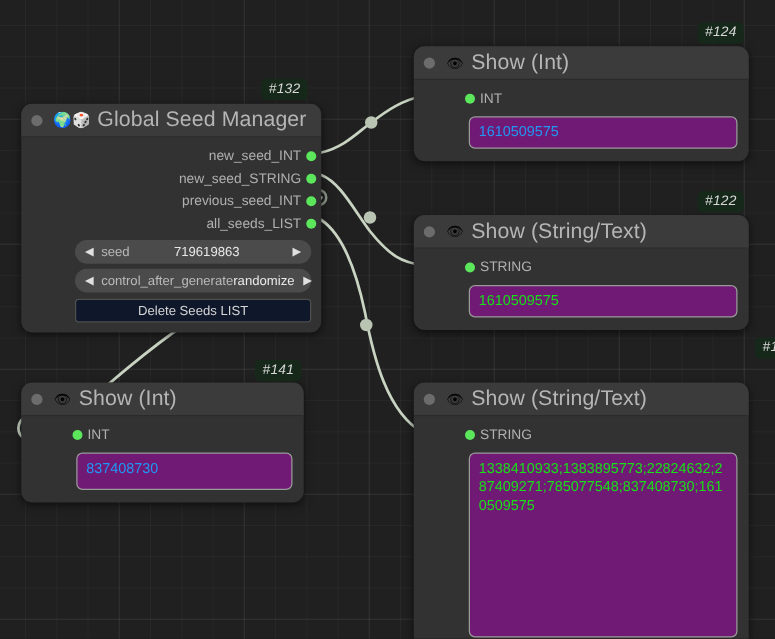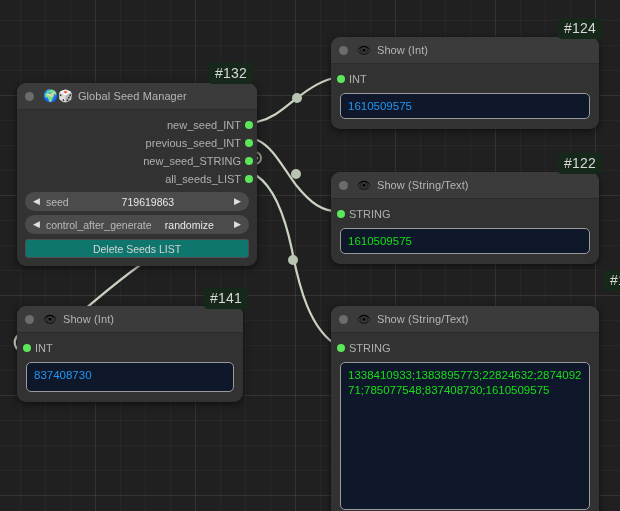--- a/index.html
+++ b/index.html
@@ -57,39 +57,41 @@
     margin-right: 9px;
   }
   .node-emoji {
     font-size: 12px;
     line-height: 1;
     margin-right: 5px;
     flex: 0 0 auto;
     font-family: "DejaVu Sans", sans-serif;
   }
   .node-title {
-    font-size: 11px;
+    font-size: 17px;
     color: #b5b5b5;
     white-space: nowrap;
     letter-spacing: 0.1px;
   }
   .node-badge {
     position: absolute;
     background: #16281a;
     color: #d8d8d8;
-    font-size: 14px;
+    font-size: 11px;
     padding: 2px 6px 3px 6px;
     border-radius: 4px;
     z-index: 4;
     font-family: "Liberation Sans", sans-serif;
     letter-spacing: 0.2px;
+    font-style: italic;
   }
   .node-body {
     position: relative;
     padding: 6px 0 8px 0;
+    margin-left: 35px;
   }
   .port-row {
     position: relative;
     height: 18px;
     display: flex;
     align-items: center;
     font-size: 11px;
     color: #b0b0b0;
     padding-left: 30px;
   }
@@ -138,33 +140,33 @@
   .widget-value {
     flex: 1 1 auto;
     text-align: center;
     color: #e8e8e8;
     margin-right: 7px;
     white-space: nowrap;
   }
   .btn-widget {
     margin: 5px 8px 0 8px;
     height: 19px;
-    background: #0f766e;
+    background: #0f172a;
     border: 1px solid #4e4e4e;
     border-radius: 3px;
     display: flex;
     align-items: center;
     justify-content: center;
     font-size: 10.5px;
     color: #d6d6d6;
     box-sizing: border-box;
   }
   .textbox {
     margin: 5px 9px 2px 9px;
-    background: #0f172a;
+    background: #701a75;
     border: 1px solid #9a9a9a;
     border-radius: 5px;
     box-sizing: border-box;
     padding: 5px 7px;
     font-size: 11.5px;
     line-height: 15px;
     word-break: break-all;
     overflow: hidden;
   }
   .val-int { color: #2196f3; }
@@ -210,25 +212,25 @@
       <span class="collapse-dot"></span>
       <span class="node-emoji">🌍🎲</span>
       <span class="node-title">Global Seed Manager</span>
     </div>
     <div class="node-body">
       <div class="port-row out">
         <span>new_seed_INT</span>
         <span class="port-dot"></span>
       </div>
       <div class="port-row out">
+        <span>new_seed_STRING</span>
+        <span class="port-dot"></span>
+      </div>
+      <div class="port-row out">
         <span>previous_seed_INT</span>
-        <span class="port-dot"></span>
-      </div>
-      <div class="port-row out">
-        <span>new_seed_STRING</span>
         <span class="port-dot"></span>
       </div>
       <div class="port-row out">
         <span>all_seeds_LIST</span>
         <span class="port-dot"></span>
       </div>
 
       <div class="widget">
         <span class="arrow">◀</span>
         <span class="widget-label">seed</span>

